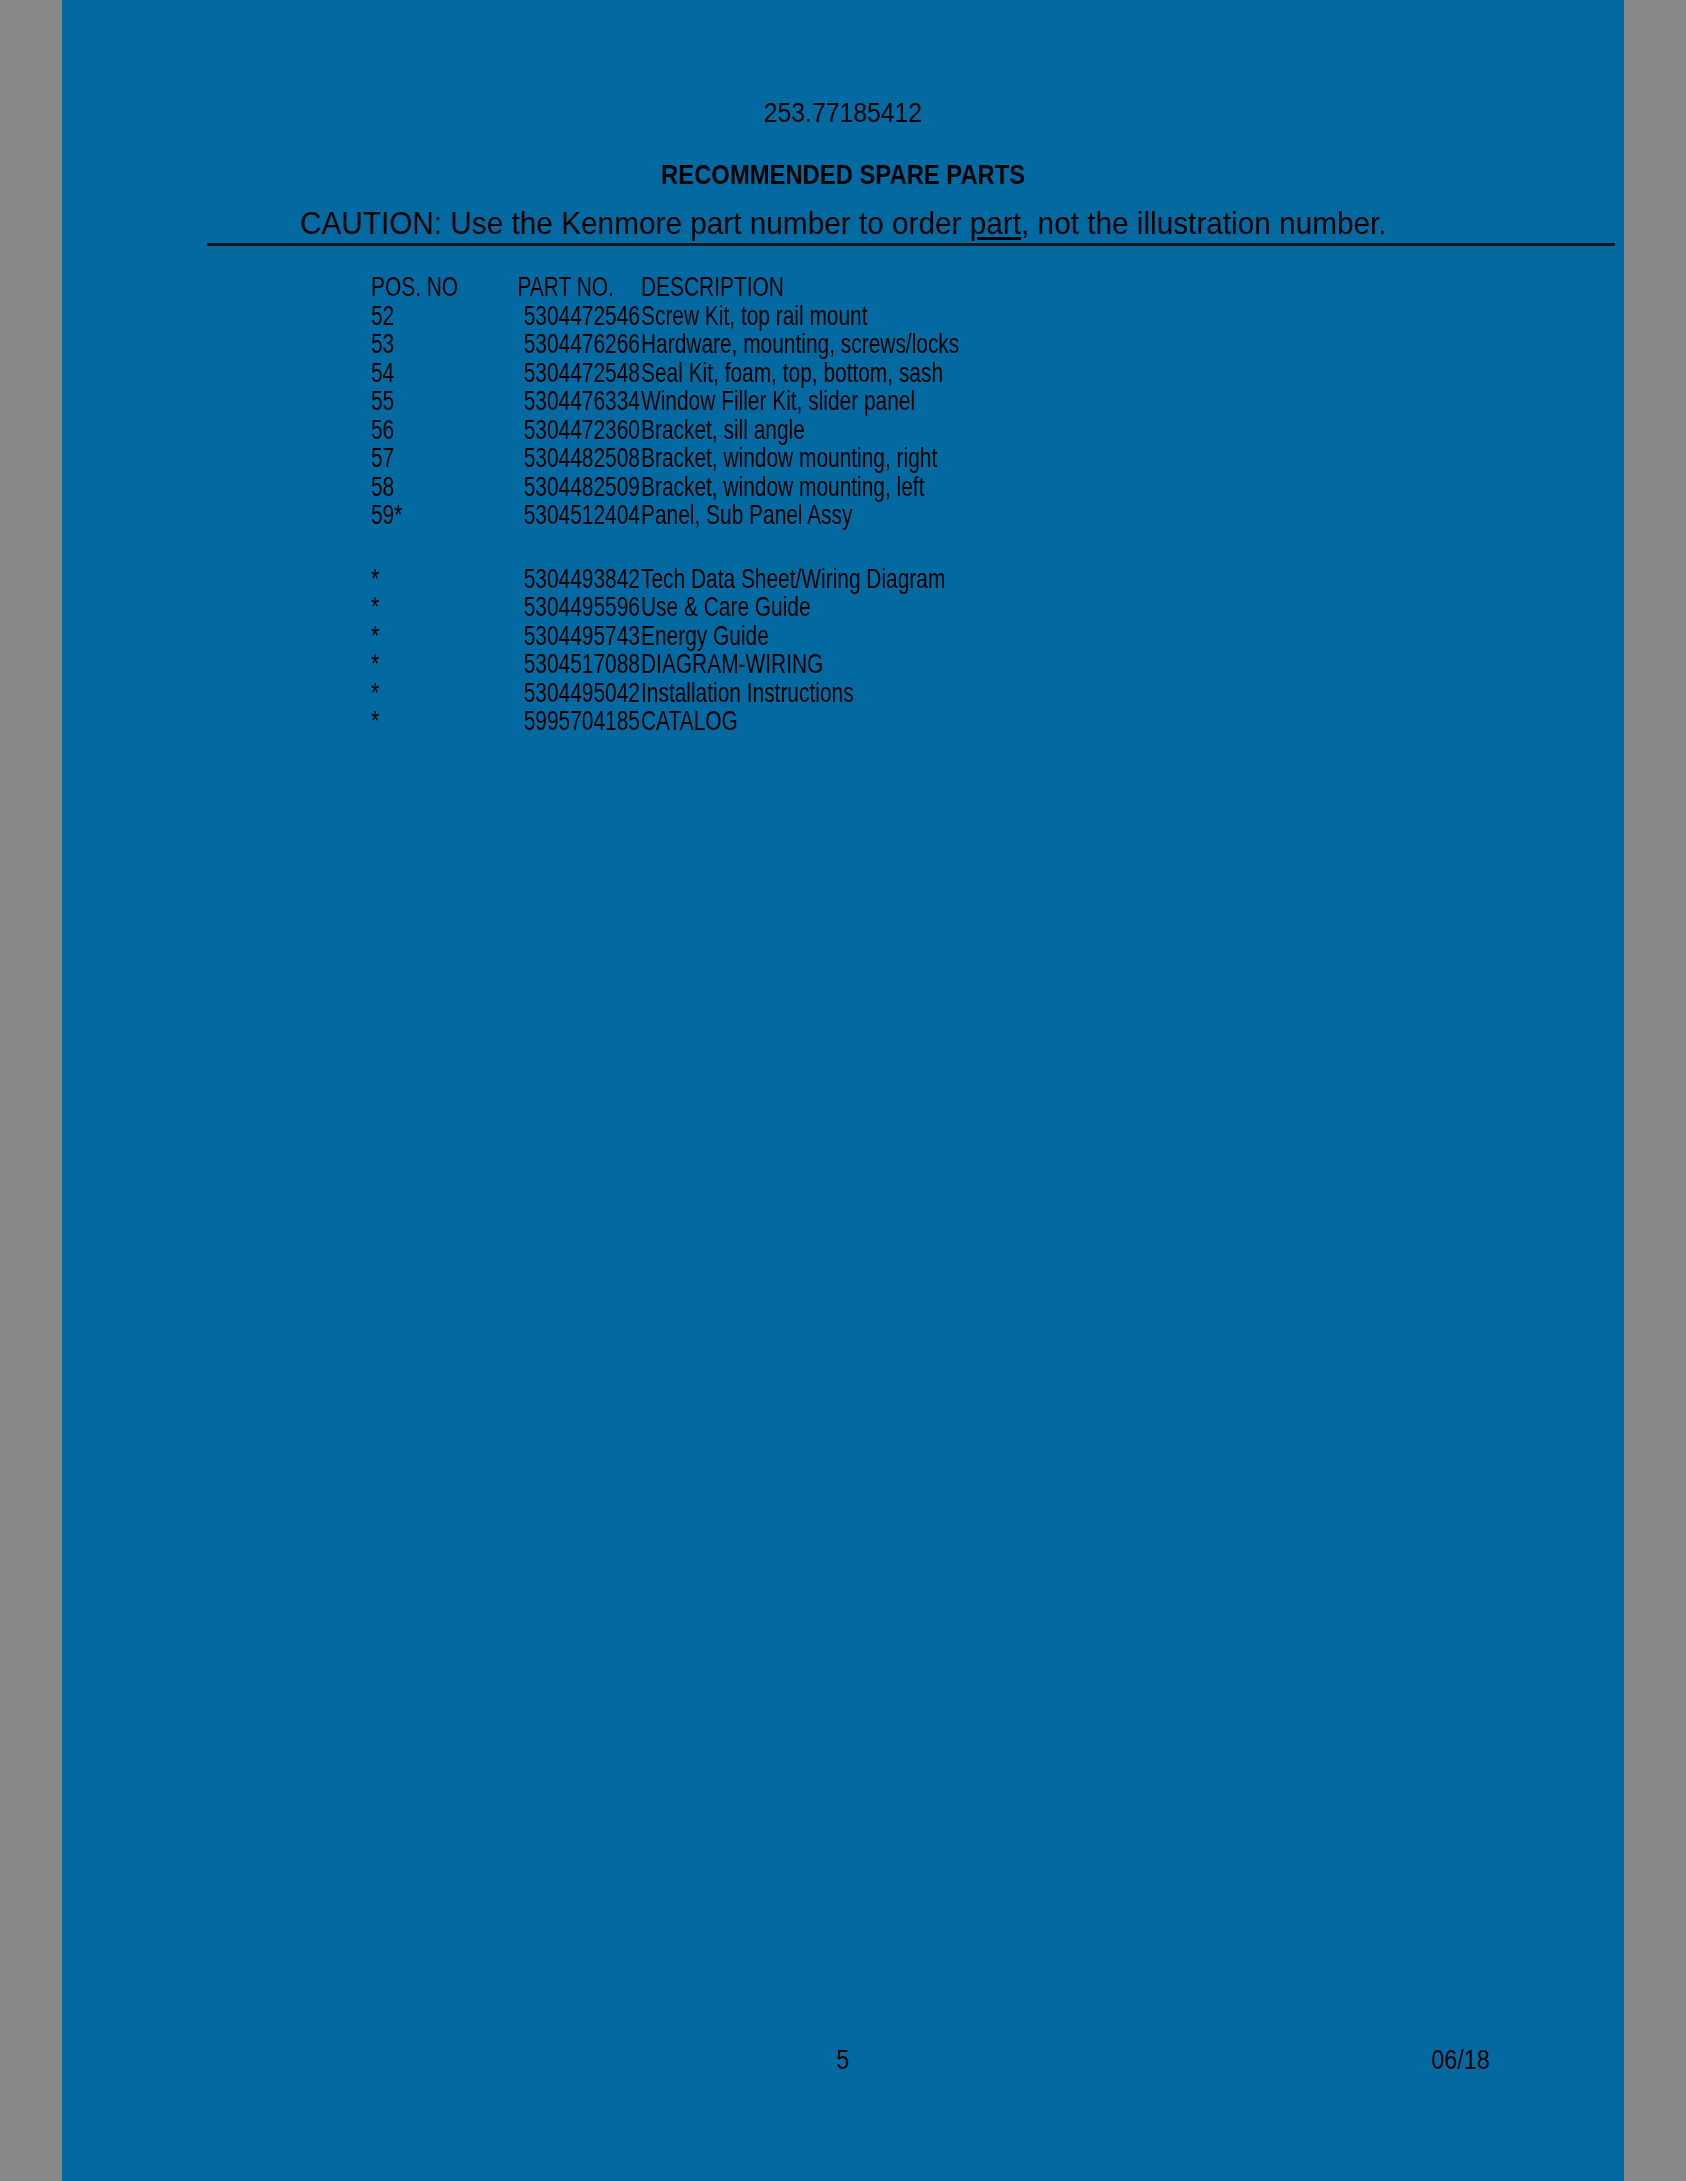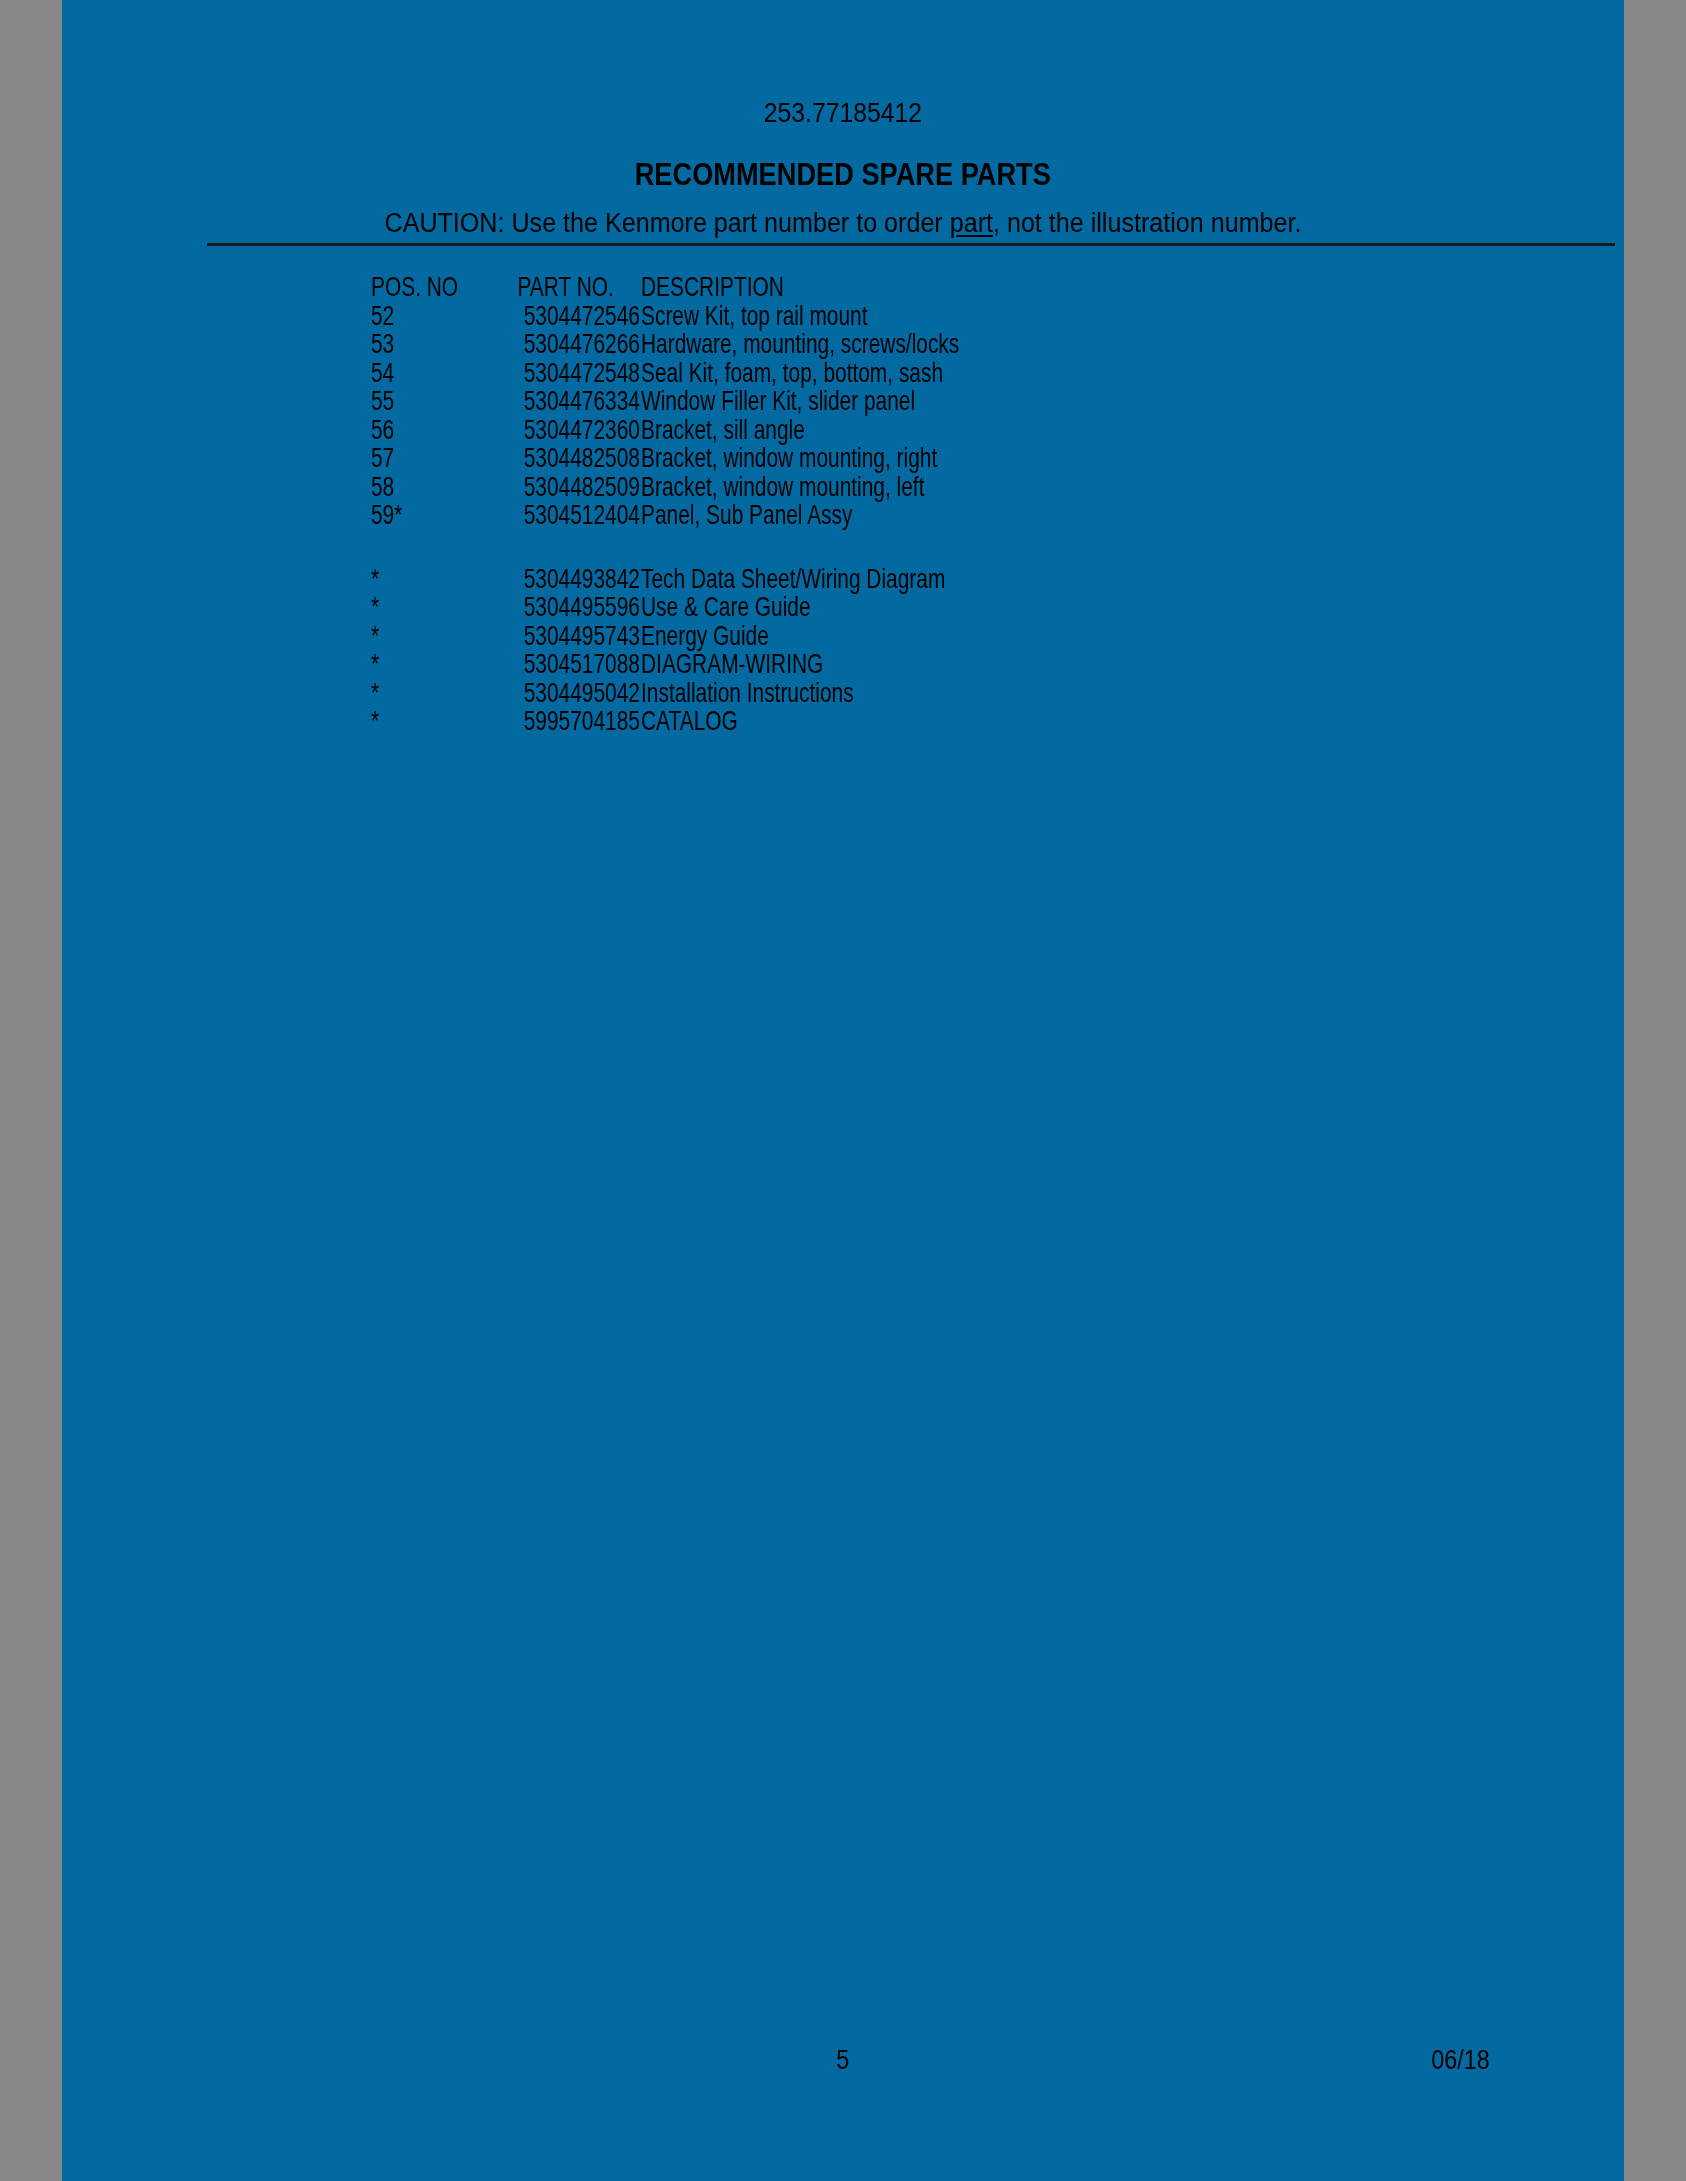--- a/index.html
+++ b/index.html
@@ -20,25 +20,25 @@
   .s76r { transform:scaleX(0.76); transform-origin:100% 50%; }
   .s85l { transform:scaleX(0.85); transform-origin:0 50%; }
   .s85r { transform:scaleX(0.85); transform-origin:100% 50%; }
 
   .doc-number {
     position:absolute; top:97px; left:0; width:100%;
     text-align:center; font-size:27.5px; line-height:31px;
   }
   .title {
     position:absolute; top:157px; left:0; width:100%;
-    text-align:center; font-size:32px; line-height:35px; font-weight:bold;
+    text-align:center; font-size:28px; line-height:35px; font-weight:bold;
   }
   .caution {
     position:absolute; top:209px; left:0; width:100%;
-    text-align:center; font-size:27px; line-height:29px;
+    text-align:center; font-size:32px; line-height:29px;
   }
   .ul { text-decoration:underline; text-underline-offset:2.8px; }
   .rule {
     position:absolute; top:243px; left:145px;
     width:1408px; height:2.8px; background:#1a1a1a;
   }
   .ptable {
     position:absolute; top:273px; left:309px; right:55px;
     font-size:27.5px; line-height:28.5px;
   }

